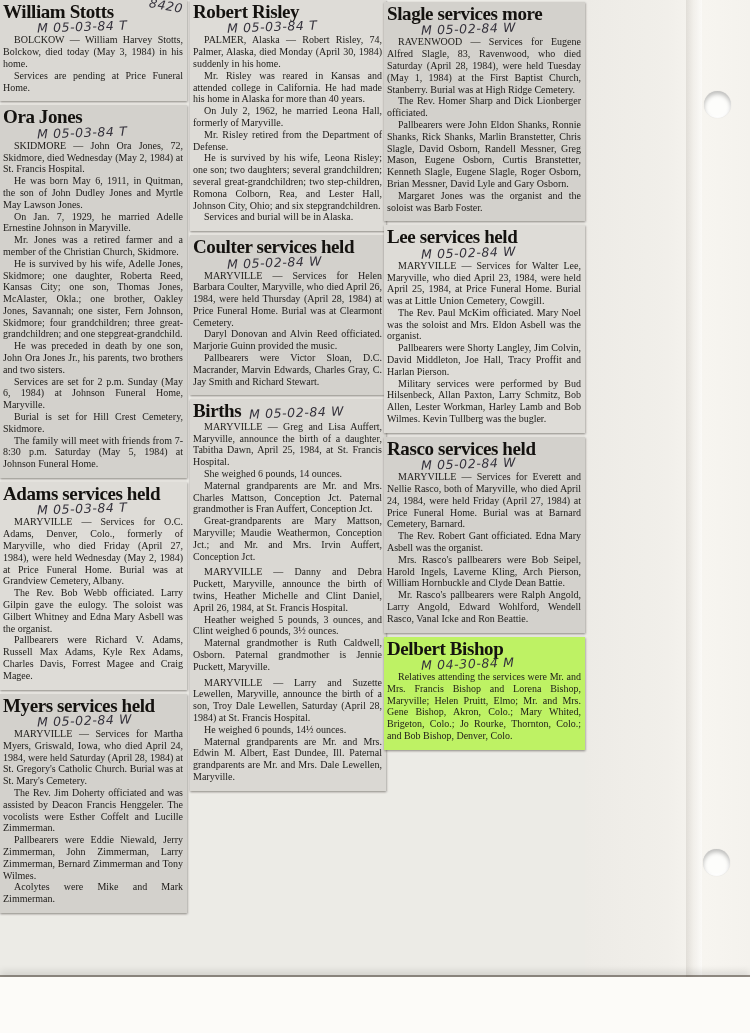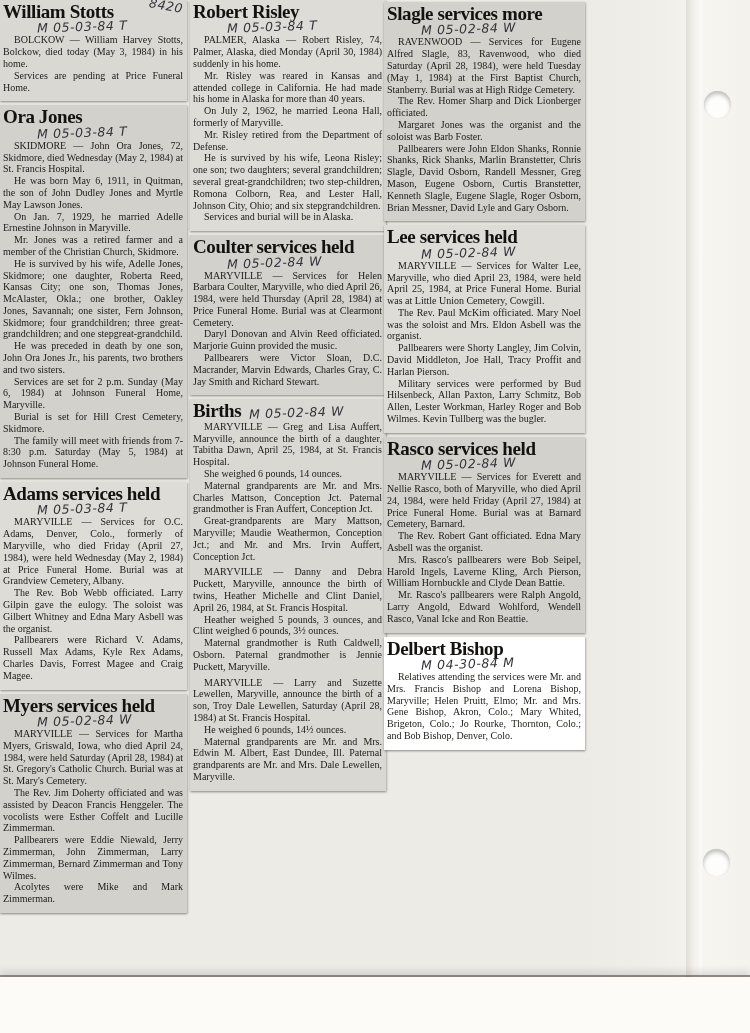--- a/index.html
+++ b/index.html
@@ -15,21 +15,21 @@
          box-shadow:inset 0 3px 4px rgba(0,0,0,.25), inset -1px -2px 2px rgba(255,255,255,.9), 0 0 1px rgba(0,0,0,.15);}
   .hole-a{left:704px;top:91px;}
   .hole-b{left:703px;top:849px;}
 
   .col{position:absolute;}
   .clip{margin:0 0 4px 0;padding:2px 4px 8px 3px;
         box-shadow:0 1px 2px rgba(40,35,28,.35), 1px 1px 2px rgba(40,35,28,.18);}
   .tone-a{background:#dad8d3;}
   .tone-b{background:#d3d1cc;}
   .tone-c{background:#dedcd7;}
-  .tone-d{background:#ffffff;}
+  .tone-d{background:#bef264;}
 
   .headrow{position:relative;display:flex;align-items:flex-start;gap:8px;}
   .hl{margin:0;font-family:Liberation Serif, serif;font-weight:bold;
       font-size:19px;line-height:1.02;letter-spacing:-.4px;color:#14120f;}
   .cp{margin:0;font-size:10px;line-height:1.18;text-align:justify;text-indent:11px;
       color:#1d1b18;}
   .cp.new-item{margin-top:4px;}
   .hw{font-family:"DejaVu Sans",sans-serif;font-style:italic;font-size:12.5px;
       color:#35323c;letter-spacing:.6px;white-space:nowrap;}
   .ann{display:block;margin:-3px 0 1px 34px;transform:rotate(-2deg);}
@@ -138,33 +138,33 @@
   </div>
 
   <div class="col" style="left:384px;top:2px;width:201px;">
     <article class="clip tone-b">
       <div class="headrow">
         <h2 class="hl">Slagle services more</h2>
       </div>
       <span class="hw ann">M 05-02-84 W</span>
       <p class="cp">RAVENWOOD — Services for Eugene Alfred Slagle, 83, Ravenwood, who died Saturday (April 28, 1984), were held Tuesday (May 1, 1984) at the First Baptist Church, Stanberry. Burial was at High Ridge Cemetery.</p>
       <p class="cp">The Rev. Homer Sharp and Dick Lionberger officiated.</p>
+      <p class="cp">Pallbearers were John Eldon Shanks, Ronnie Shanks, Rick Shanks, Marlin Branstetter, Chris Slagle, David Osborn, Randell Messner, Greg Mason, Eugene Osborn, Curtis Branstetter, Kenneth Slagle, Eugene Slagle, Roger Osborn, Brian Messner, David Lyle and Gary Osborn.</p>
       <p class="cp">Margaret Jones was the organist and the soloist was Barb Foster.</p>
-      <p class="cp">Pallbearers were John Eldon Shanks, Ronnie Shanks, Rick Shanks, Marlin Branstetter, Chris Slagle, David Osborn, Randell Messner, Greg Mason, Eugene Osborn, Curtis Branstetter, Kenneth Slagle, Eugene Slagle, Roger Osborn, Brian Messner, David Lyle and Gary Osborn.</p>
     </article>
 
     <article class="clip tone-c">
       <div class="headrow">
         <h2 class="hl">Lee services held</h2>
       </div>
       <span class="hw ann">M 05-02-84 W</span>
       <p class="cp">MARYVILLE — Services for Walter Lee, Maryville, who died April 23, 1984, were held April 25, 1984, at Price Funeral Home. Burial was at Little Union Cemetery, Cowgill.</p>
       <p class="cp">The Rev. Paul McKim officiated. Mary Noel was the soloist and Mrs. Eldon Asbell was the organist.</p>
       <p class="cp">Pallbearers were Shorty Langley, Jim Colvin, David Middleton, Joe Hall, Tracy Proffit and Harlan Pierson.</p>
-      <p class="cp">Military services were performed by Bud Hilsenbeck, Allan Paxton, Larry Schmitz, Bob Allen, Lester Workman, Harley Roger and Bob Wilmes. Kevin Tullberg was the bugler.</p>
+      <p class="cp">Military services were performed by Bud Hilsenbeck, Allan Paxton, Larry Schmitz, Bob Allen, Lester Workman, Harley Lamb and Bob Wilmes. Kevin Tullberg was the bugler.</p>
     </article>
 
     <article class="clip tone-b">
       <div class="headrow">
         <h2 class="hl">Rasco services held</h2>
       </div>
       <span class="hw ann">M 05-02-84 W</span>
       <p class="cp">MARYVILLE — Services for Everett and Nellie Rasco, both of Maryville, who died April 24, 1984, were held Friday (April 27, 1984) at Price Funeral Home. Burial was at Barnard Cemetery, Barnard.</p>
       <p class="cp">The Rev. Robert Gant officiated. Edna Mary Asbell was the organist.</p>
       <p class="cp">Mrs. Rasco's pallbearers were Bob Seipel, Harold Ingels, Laverne Kling, Arch Pierson, William Hornbuckle and Clyde Dean Battie.</p>

